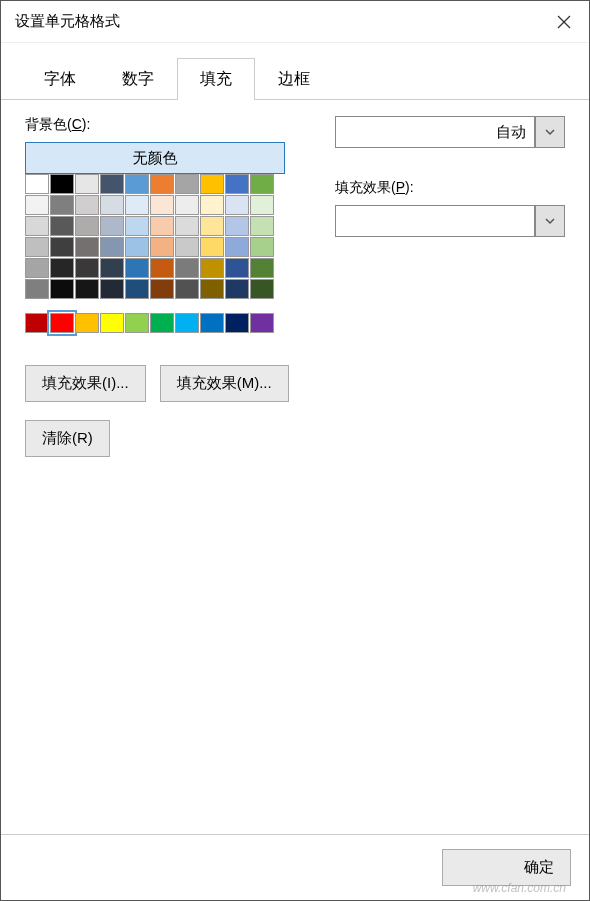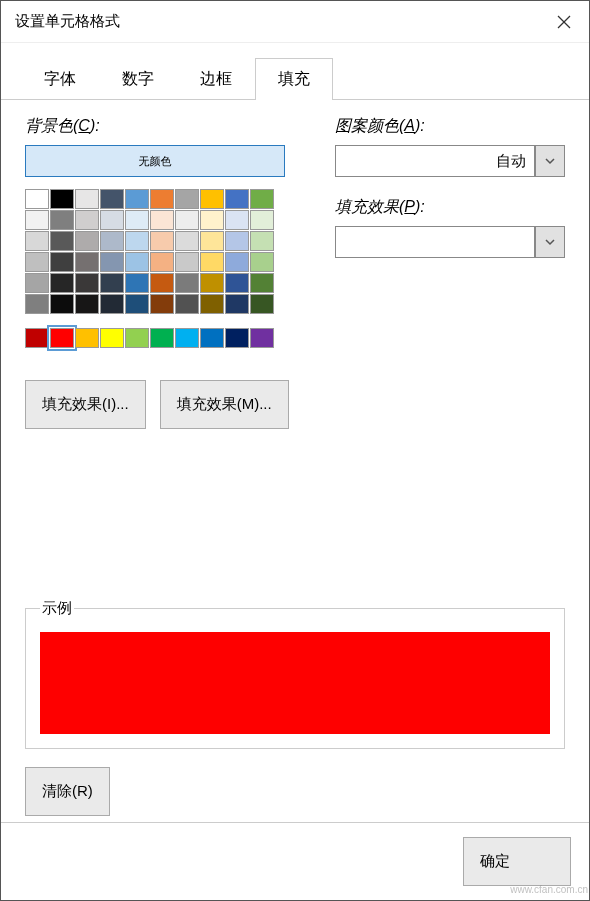--- a/index.html
+++ b/index.html
@@ -7,59 +7,59 @@
 .titlebar { height: 42px; display: flex; align-items: center; justify-content: space-between; padding: 0 0 0 14px; border-bottom: 1px solid #eee; }
 .title { font-size: 15px; }
 .close-btn { width: 50px; height: 42px; display: flex; align-items: center; justify-content: center; }
 .close-btn svg { width: 14px; height: 14px; }
 .tabbar { display: flex; padding: 14px 20px 0 20px; border-bottom: 1px solid #ccc; }
 .tab { padding: 10px 22px; font-size: 16px; border: 1px solid transparent; border-bottom: none; cursor: pointer; position: relative; top: 1px; }
 .tab.active { border-color: #ccc; background: #fff; }
 .content { flex: 1; padding: 16px 24px 0 24px; display: flex; flex-direction: column; }
 .upper { display: flex; gap: 40px; }
 .left { width: 270px; }
-.label { font-size: 16px; margin-bottom: 8px; font-style: italic; }
+.label { font-size: 14px; margin-bottom: 8px; }
 .label .ul { text-decoration: underline; }
-.nocolor { width: 260px; height: 32px; border: 1px solid #2a7abf; background: #d6e8f8; display: flex; align-items: center; justify-content: center; font-size: 11px; margin-bottom: 12px; }
+.nocolor { width: 260px; height: 32px; border: 1px solid #2a7abf; background: #d6e8f8; display: flex; align-items: center; justify-content: center; font-size: 15px; margin-bottom: 0; }
 .palette { width: 260px; display: flex; flex-wrap: wrap; gap: 1px; margin-bottom: 6px; }
 .swatch { width: 24px; height: 20px; border: 1px solid #999; }
 .swatch.sel { outline: 2px solid #5b9bd5; outline-offset: 1px; }
 .btn-row { display: flex; gap: 14px; margin-top: 32px; }
-.btn { padding: 14px 16px; font-size: 15px; border: 1px solid #aaa; background: #eaeaea; cursor: pointer; }
+.btn { padding: 8px 16px; font-size: 15px; border: 1px solid #aaa; background: #eaeaea; cursor: pointer; }
 .right { flex: 1; }
-.select-row { display: flex; margin-bottom: 20px; }
+.select-row { display: flex; margin-bottom: 31px; }
 .select-box { flex: 1; height: 32px; border: 1px solid #888; display: flex; align-items: center; justify-content: flex-end; padding: 0 8px; font-size: 15px; background: #fff; }
 .select-drop { width: 30px; height: 32px; border: 1px solid #888; background: #e1e1e1; display: flex; align-items: center; justify-content: center; }
 .select-drop svg { width: 12px; height: 12px; }
 fieldset.sample { margin-top: 170px; border: 1px solid #ccc; padding: 14px; }
 fieldset.sample legend { font-size: 15px; padding: 0 2px; }
 .sample-box { height: 102px; background: #fe0000; }
 .clear-row { display: flex; justify-content: flex-start; margin-top: 18px; }
 .footer { border-top: 1px solid #ccc; padding: 14px 18px; display: flex; justify-content: flex-end; gap: 14px; }
-.footer .btn { width: 108px; text-align: left; font-family: Liberation Mono, monospace; }
-.watermark { position: fixed; right: 2px; bottom: 6px; font-size: 10px; color: rgba(150,150,150,0.6); pointer-events: none; }
+.footer .btn { width: 129px; text-align: right; font-family: Liberation Mono, monospace; }
+.watermark { position: fixed; right: 24px; bottom: 6px; font-size: 12px; color: rgba(150,150,150,0.6); font-style: italic; pointer-events: none; }
 </style>
 </head>
 <body>
 
 <div class="titlebar">
   <span class="title">设置单元格格式</span>
   <div class="close-btn">
     <svg viewBox="0 0 14 14">
         <line x1="1" y1="1" x2="13" y2="13" stroke="#333" stroke-width="1.3"></line>
         <line x1="13" y1="1" x2="1" y2="13" stroke="#333" stroke-width="1.3"></line>
       </svg>
   </div>
 </div>
 
 <div class="tabbar">
   <div class="tab">字体</div>
   <div class="tab">数字</div>
+  <div class="tab active">填充</div>
   <div class="tab">边框</div>
-  <div class="tab active">填充</div>
 </div>
 
 <div class="content">
   <div class="upper">
     <div class="left">
       <div class="label"><span>背景色(</span><span class="ul">C</span><span>):</span></div>
       <div class="nocolor">无颜色</div>
       <div class="palette" id="pal-theme">
           <div class="swatch" style="background: rgb(255, 255, 255);"></div>
           <div class="swatch" style="background: rgb(0, 0, 0);"></div>
@@ -133,45 +133,40 @@
           <div class="swatch" style="background: rgb(0, 112, 192);"></div>
           <div class="swatch" style="background: rgb(0, 32, 96);"></div>
           <div class="swatch" style="background: rgb(112, 48, 160);"></div>
         </div>
       <div class="btn-row">
         <div class="btn"><span>填充效果(</span><span class="ul">I</span><span>)...</span></div>
         <div class="btn"><span>填充效果(</span><span class="ul">M</span><span>)...</span></div>
       </div>
     </div>
     <div class="right">
-      <div class="label"><span>图案颜色(</span><span class="ul">A</span><span>):</span></div>
       <div class="select-row">
         <div class="select-box">自动</div>
         <div class="select-drop">
             <svg viewBox="0 0 12 12">
               <polyline points="2,4 6,8 10,4" fill="none" stroke="#555" stroke-width="1.5"></polyline>
             </svg>
           </div>
       </div>
       <div class="label"><span>填充效果(</span><span class="ul">P</span><span>):</span></div>
       <div class="select-row">
         <div class="select-box"></div>
         <div class="select-drop">
             <svg viewBox="0 0 12 12">
               <polyline points="2,4 6,8 10,4" fill="none" stroke="#555" stroke-width="1.5"></polyline>
             </svg>
           </div>
       </div>
     </div>
   </div>
 
-  <fieldset class="sample">
-    <legend>示例</legend>
-    <div class="sample-box" id="sample-box" style="background: rgb(254, 0, 0);"></div>
-  </fieldset>
 
   <div class="clear-row">
     <div class="btn"><span>清除(</span><span class="ul">R</span><span>)</span></div>
   </div>
 </div>
 
 <div class="footer">
   <div class="btn">确定</div>
 </div>
 

